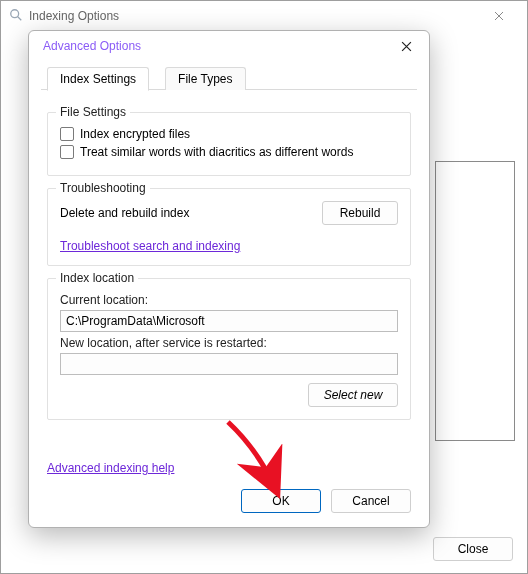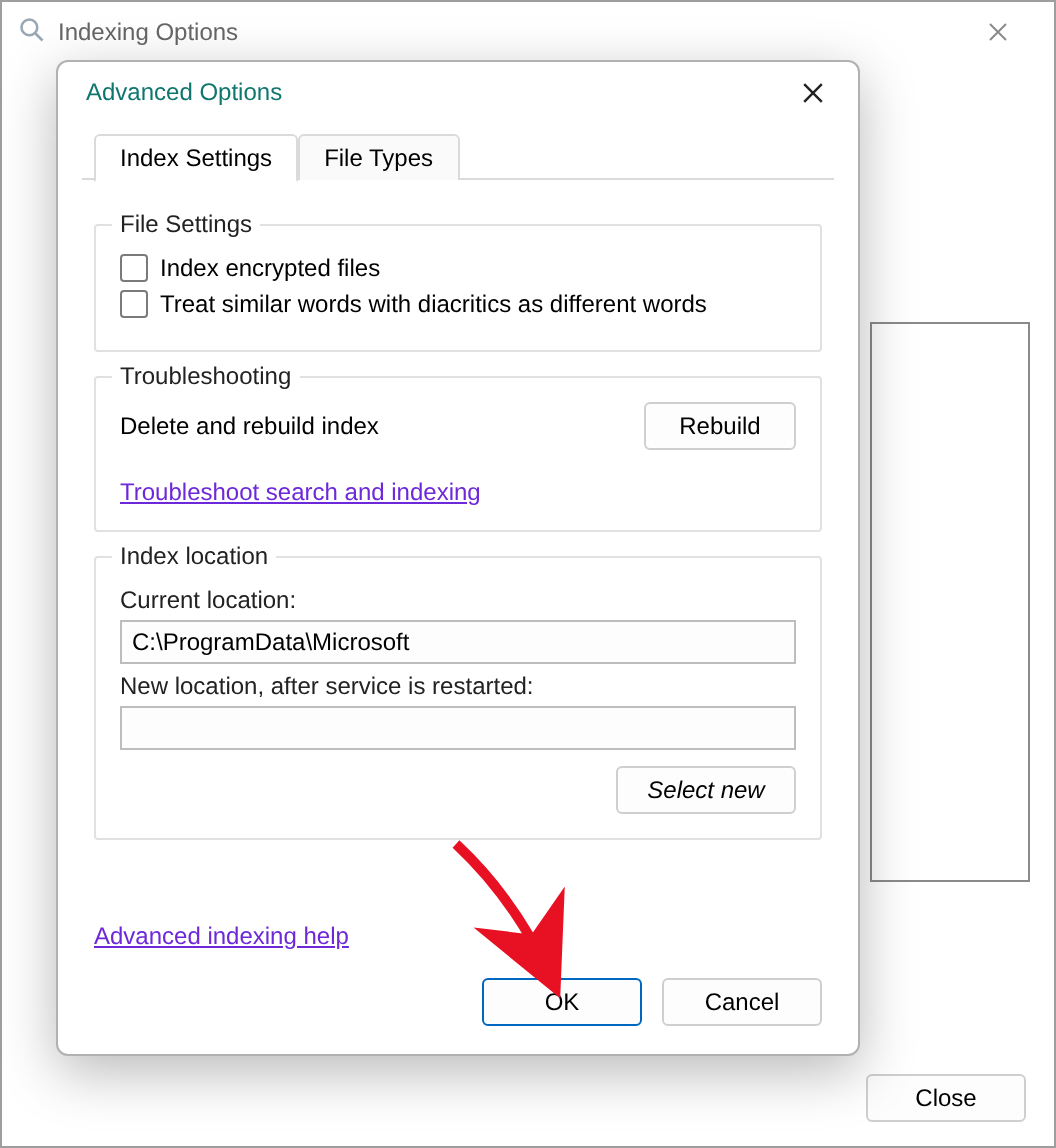--- a/index.html
+++ b/index.html
@@ -26,27 +26,27 @@
       padding: 4px 14px; cursor: default; min-width: 80px; text-align: center;
     }
     .btn.primary { border: 1px solid #0067c0; background:#fdfdfd; min-width: 80px; }
     .dialog {
       position: absolute; left: 28px; top: 30px; width: 402px; height: 498px;
       background: #ffffff; border: 1px solid #b1b1b1; border-radius: 6px;
       box-shadow: 0 8px 28px rgba(0,0,0,0.28);
       display: flex; flex-direction: column;
     }
     .dialog-titlebar {
-      height: 30px; display:flex; align-items:center; padding: 0 6px 0 14px; font-size: 12px; color:#0f766e;
+      height: 30px; display:flex; align-items:center; padding: 0 6px 0 14px; font-size: 12px; color:#8b5cf6;
     }
     .dialog-titlebar .spacer { flex:1; }
     .dlg-close-btn { width:34px; height:28px; display:flex; align-items:center; justify-content:center; border-radius:3px; }
     .dlg-close-btn svg { width:11px; height:11px; }
     .tabs-row {
-      display:flex; align-items: flex-end; gap:0; padding: 6px 12px 0 18px; position: relative;
+      display:flex; align-items: flex-end; gap:16px; padding: 6px 12px 0 18px; position: relative;
     }
     .tab-baseline {
       position:absolute; left:12px; right:12px; bottom:0; height:1px; background:#dadada;
     }
     .tab {
       padding: 4px 12px; border:1px solid #dadada; border-bottom: none; border-top-left-radius:3px; border-top-right-radius:3px;
       background:#fff; position: relative; font-size:12px; cursor:default;
     }
     .tab.active { background:#fff; z-index:2; border-bottom: 1px solid #fff; margin-bottom:-1px; }
     .tab.inactive { background:#fafafa; }

